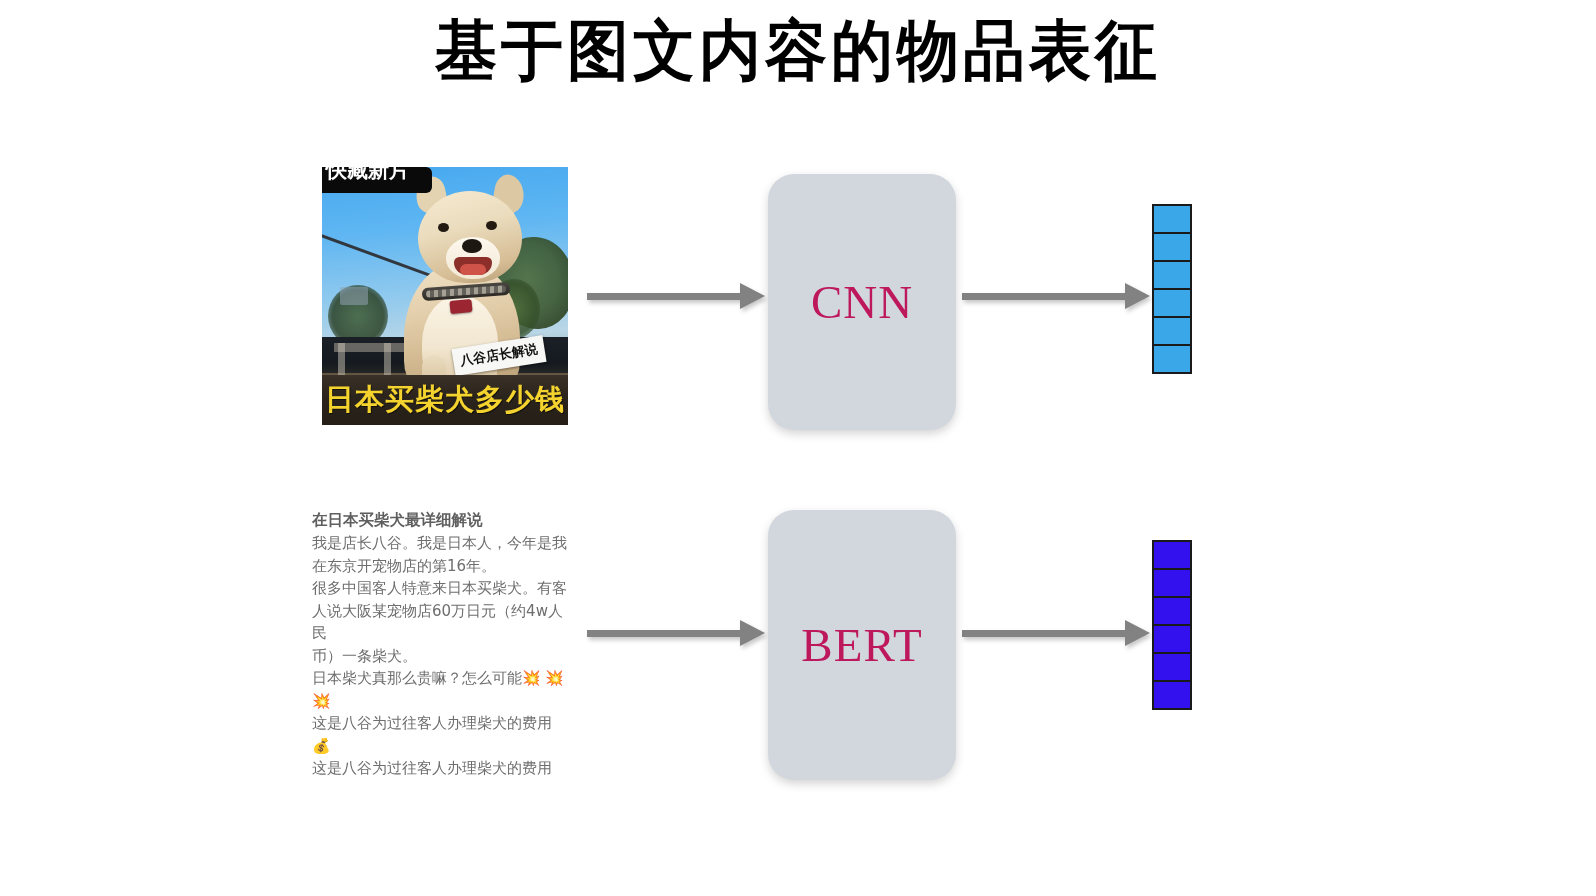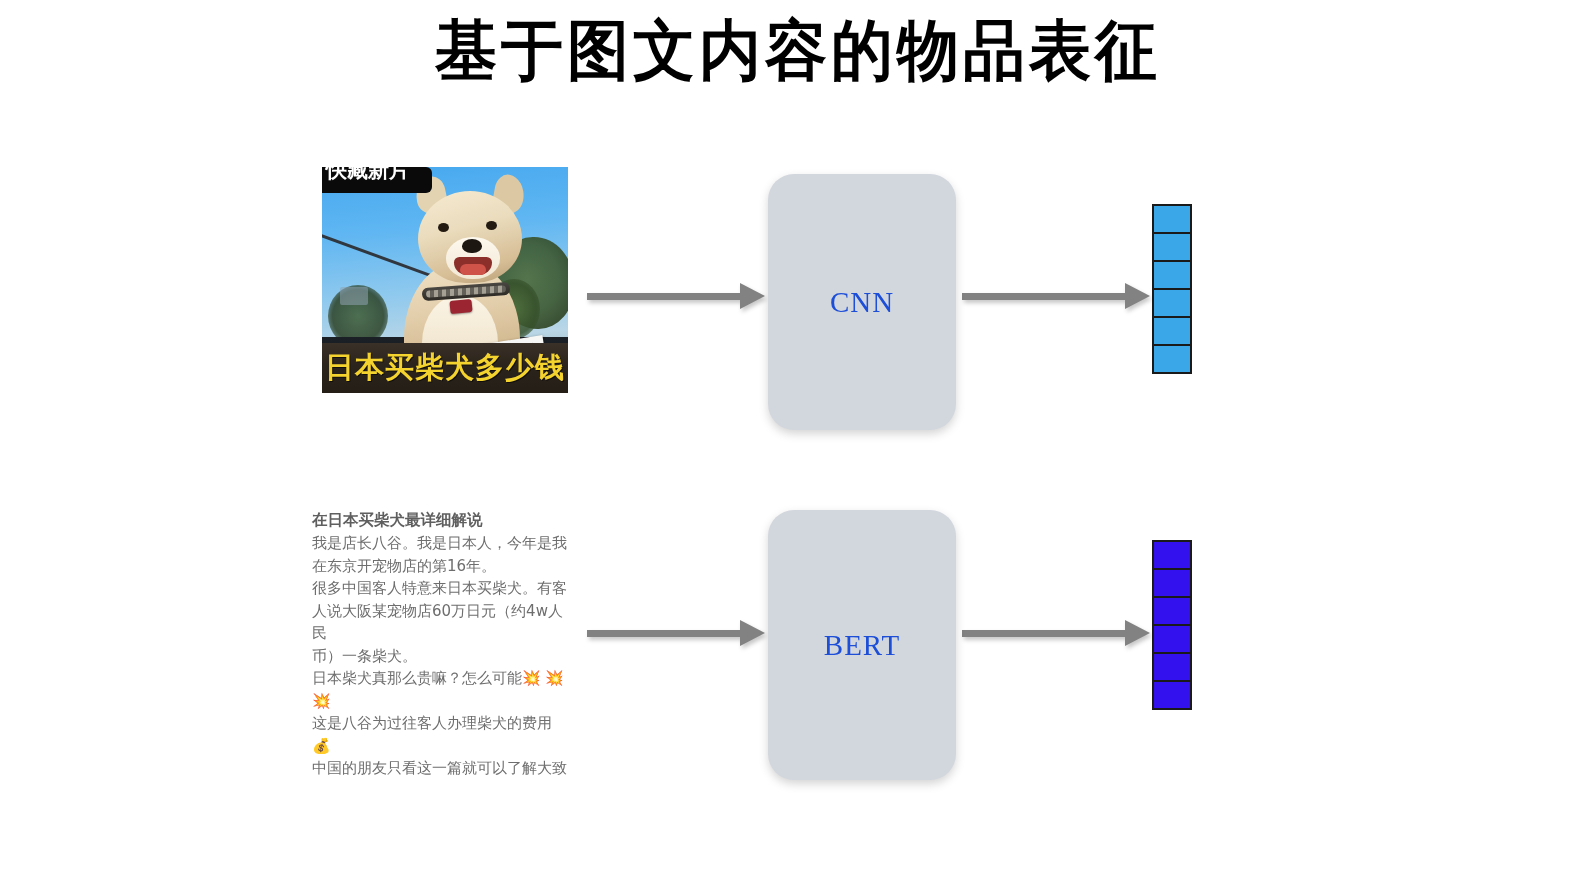--- a/index.html
+++ b/index.html
@@ -31,21 +31,21 @@
     transform: scaleY(1.06);
     transform-origin: center top;
   }
 
   
   #thumb {
     position: absolute;
     left: 322px;
     top: 167px;
     width: 246px;
-    height: 226px;
+    height: 258px;
     overflow: hidden;
     background: #8b5cf6;
   }
   
   .sky {
     position: absolute;
     left: 0; top: 0;
     width: 246px; height: 195px;
     background: linear-gradient(175deg, #46a8ef 0%, #5fb6f2 32%, #8fc9ee 62%, #b9d6e6 85%, #9fb6bd 100%);
   }
@@ -321,23 +321,23 @@
     position: absolute;
     background: #d2d7de;
     border-radius: 26px;
     box-shadow: 0 4px 10px rgba(0,0,0,.17);
     display: flex;
     align-items: center;
     justify-content: center;
   }
   .model-box span {
     font-family: "Liberation Serif", "DejaVu Serif", serif;
-    font-size: 29px;
+    font-size: 47px;
     font-weight: 400;
-    color: #1d4ed8;
+    color: #be185d;
     letter-spacing: 1px;
   }
   #cnn-box  { left: 768px; top: 174px; width: 188px; height: 256px; }
   #bert-box { left: 768px; top: 510px; width: 188px; height: 270px; }
 
   
   .arrow {
     position: absolute;
     height: 26px;
     filter: drop-shadow(2px 3px 2px rgba(0,0,0,.22));
@@ -436,21 +436,21 @@
 <div id="text-block">
   <div class="doc-title">在日本买柴犬最详细解说</div>
   <div class="doc-line">我是店长八谷。我是日本人，今年是我</div>
   <div class="doc-line">在东京开宠物店的第16年。</div>
   <div class="doc-line">很多中国客人特意来日本买柴犬。有客</div>
   <div class="doc-line">人说大阪某宠物店60万日元（约4w人民</div>
   <div class="doc-line">币）一条柴犬。</div>
   <div class="doc-line">日本柴犬真那么贵嘛？怎么可能💥 💥</div>
   <div class="doc-line">💥</div>
   <div class="doc-line">这是八谷为过往客人办理柴犬的费用💰</div>
-  <div class="doc-line">中国的朋友只看这一篇就可以了解大致</div>
+  <div class="doc-line">这是八谷为过往客人办理柴犬的费用</div>
 </div>
 
 <div class="arrow" id="arrow-img-cnn">
   <div class="shaft"></div>
   <div class="head"></div>
 </div>
 <div class="arrow" id="arrow-cnn-vec">
   <div class="shaft"></div>
   <div class="head"></div>
 </div>

